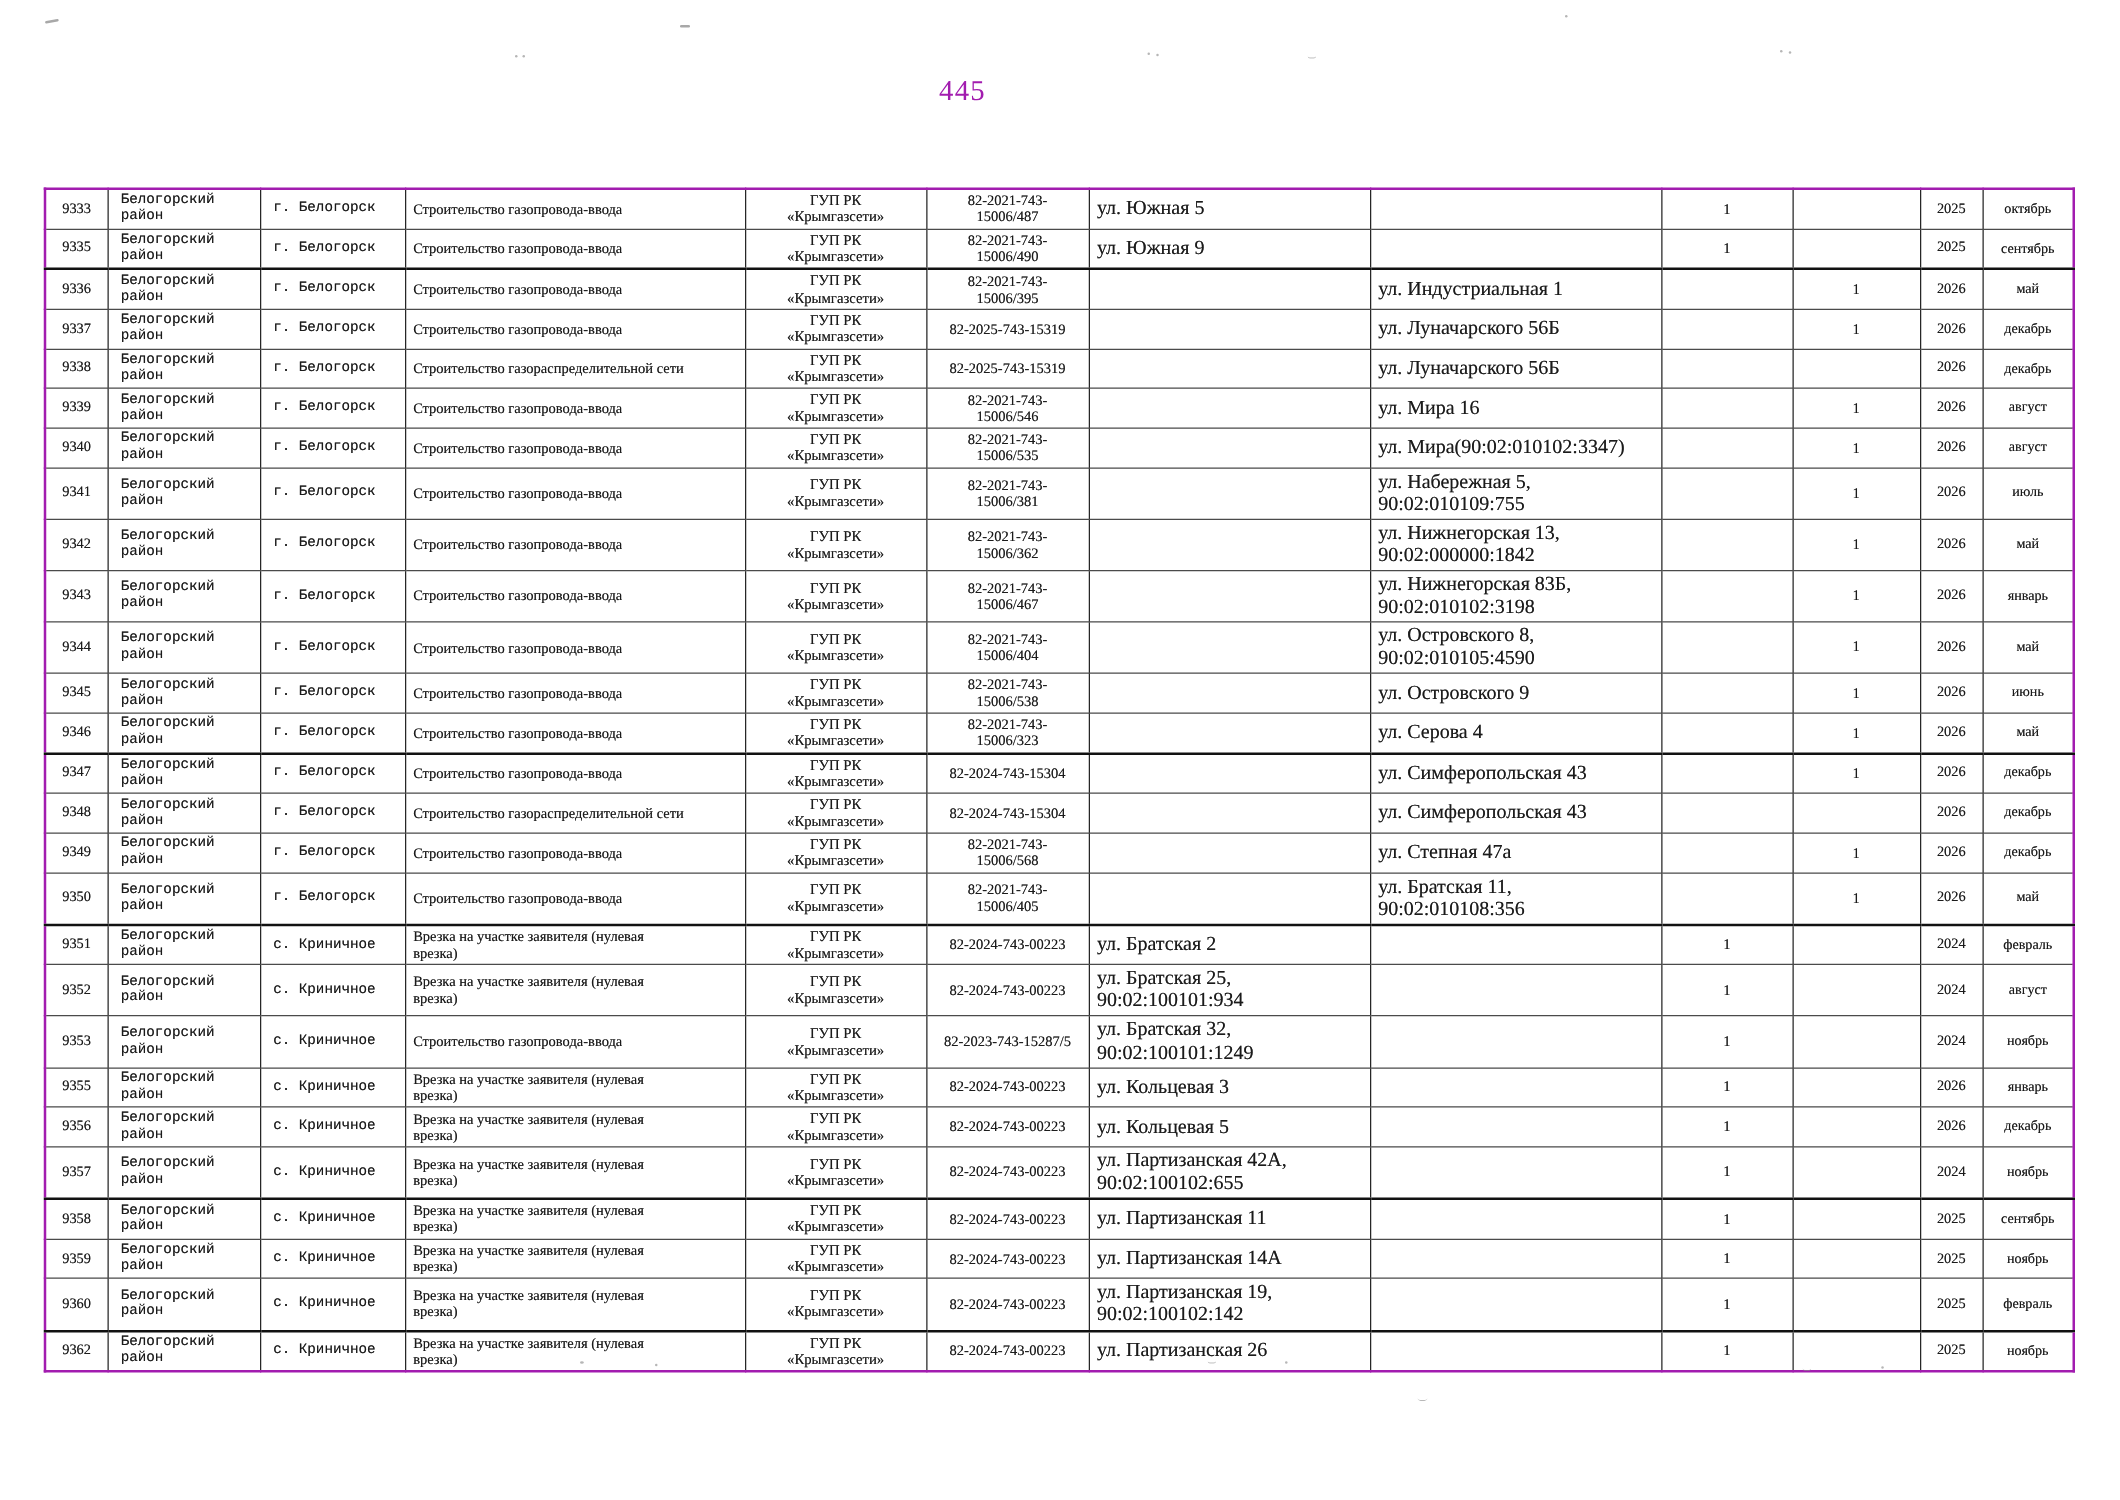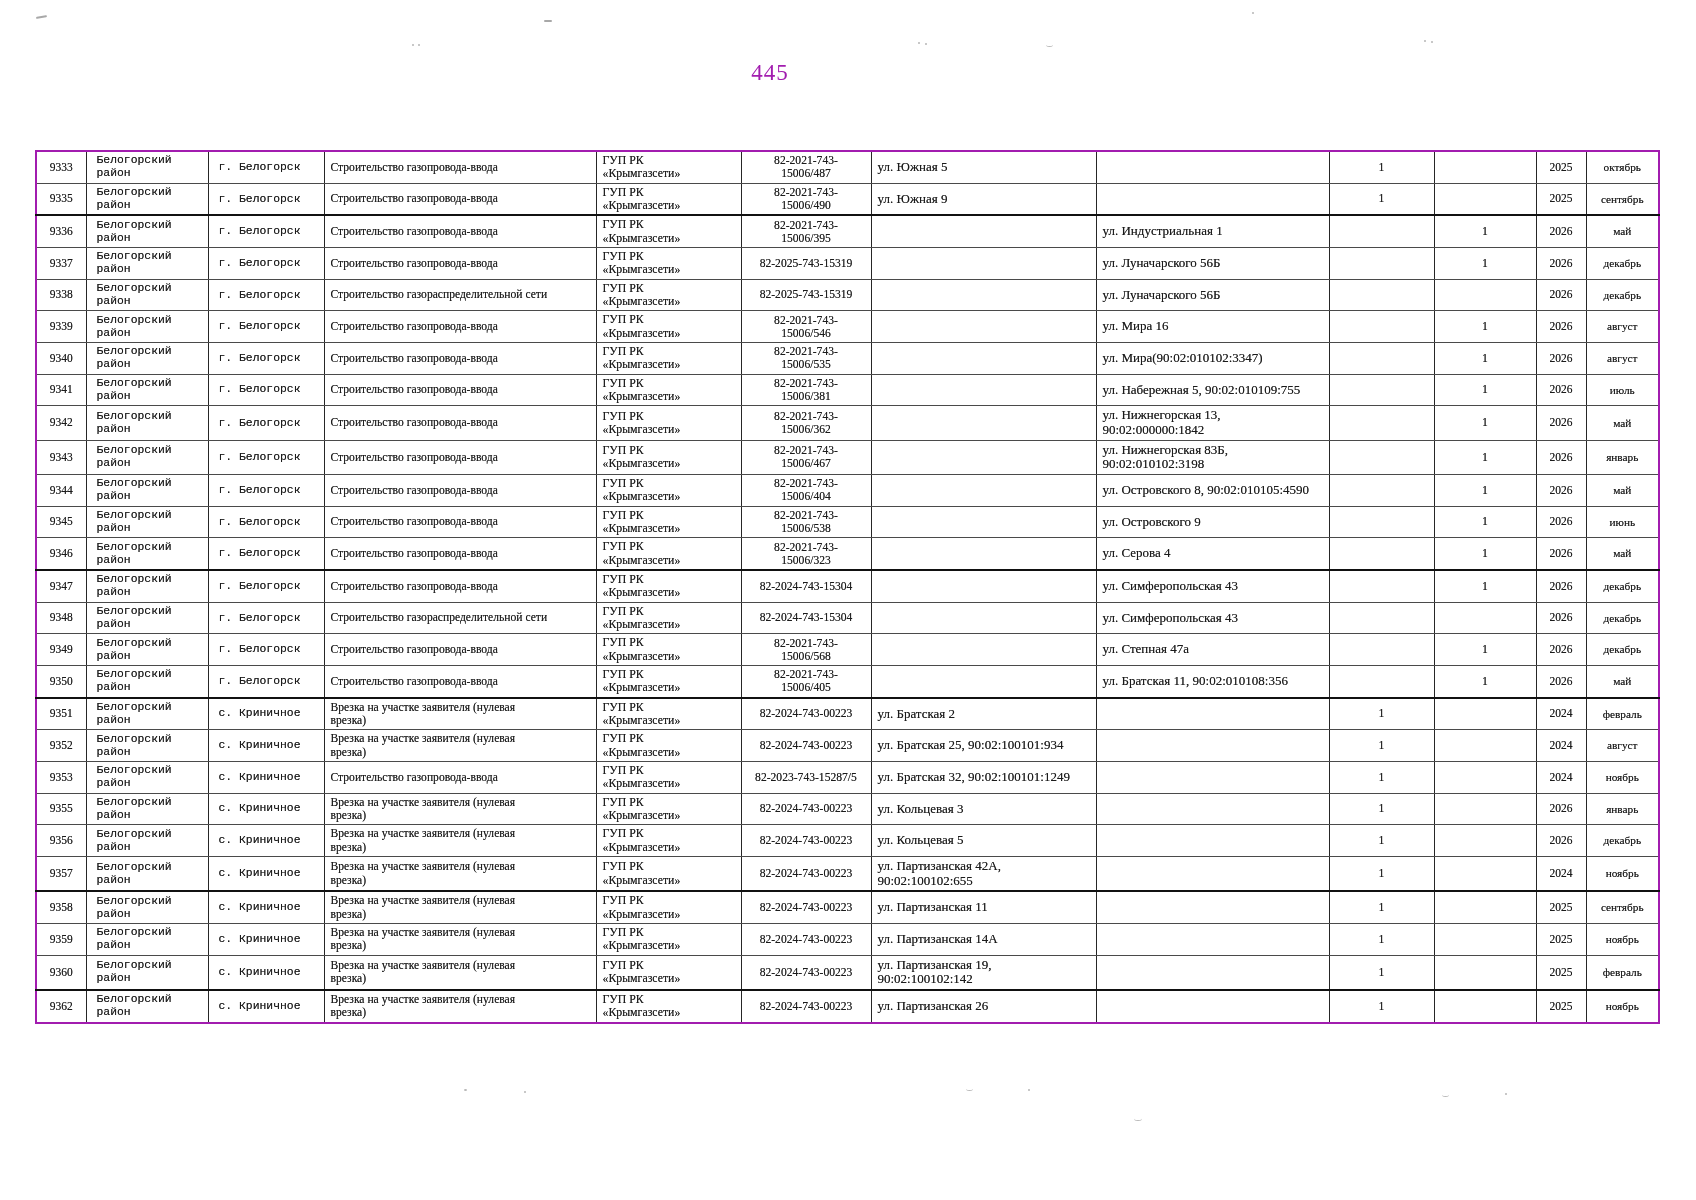--- a/index.html
+++ b/index.html
@@ -22,23 +22,23 @@
     border-left:1px solid #262626;border-right:1px solid #262626;
     border-top:1px solid #4a4a4a;border-bottom:1px solid #4a4a4a;
     padding:2px 6px;vertical-align:middle;
     font-size:11.8px;line-height:1.13;
     text-shadow:0 0 0.3px rgba(10,10,10,.6);
   }
   tr.heavy-top td{border-top:2px solid #111;}
   .c-id{text-align:center;font-size:11.5px;}
   .c-district,.c-settlement{font-size:11.4px;padding-left:10px;font-family:Liberation Mono, monospace;}
   .c-work{font-size:11.6px;white-space:pre-line;}
-  .c-org{white-space:pre-line;}
+  .c-org{text-align:center;white-space:pre-line;}
   .c-contract{text-align:center;white-space:pre-line;font-size:11.6px;}
-  .c-addr{font-size:13px;white-space:pre-line;margin-left:47px;}
+  .c-addr{font-size:16px;white-space:pre-line;margin-left:47px;}
   .c-count{text-align:center;}
   .c-year{text-align:center;font-size:11.5px;}
   .c-month{text-align:center;font-size:11.3px;}
   
   .speck{position:absolute;background:#7a7a7a;border-radius:50%;opacity:.55;}
   .dash{position:absolute;background:#6e6e6e;opacity:.6;border-radius:1px;}
   .arc{position:absolute;border:1px solid #8a8a8a;border-top:none;border-left:none;border-right:none;
        border-radius:0 0 60% 60%;opacity:.6;background:transparent;}
 </style>
 </head>

